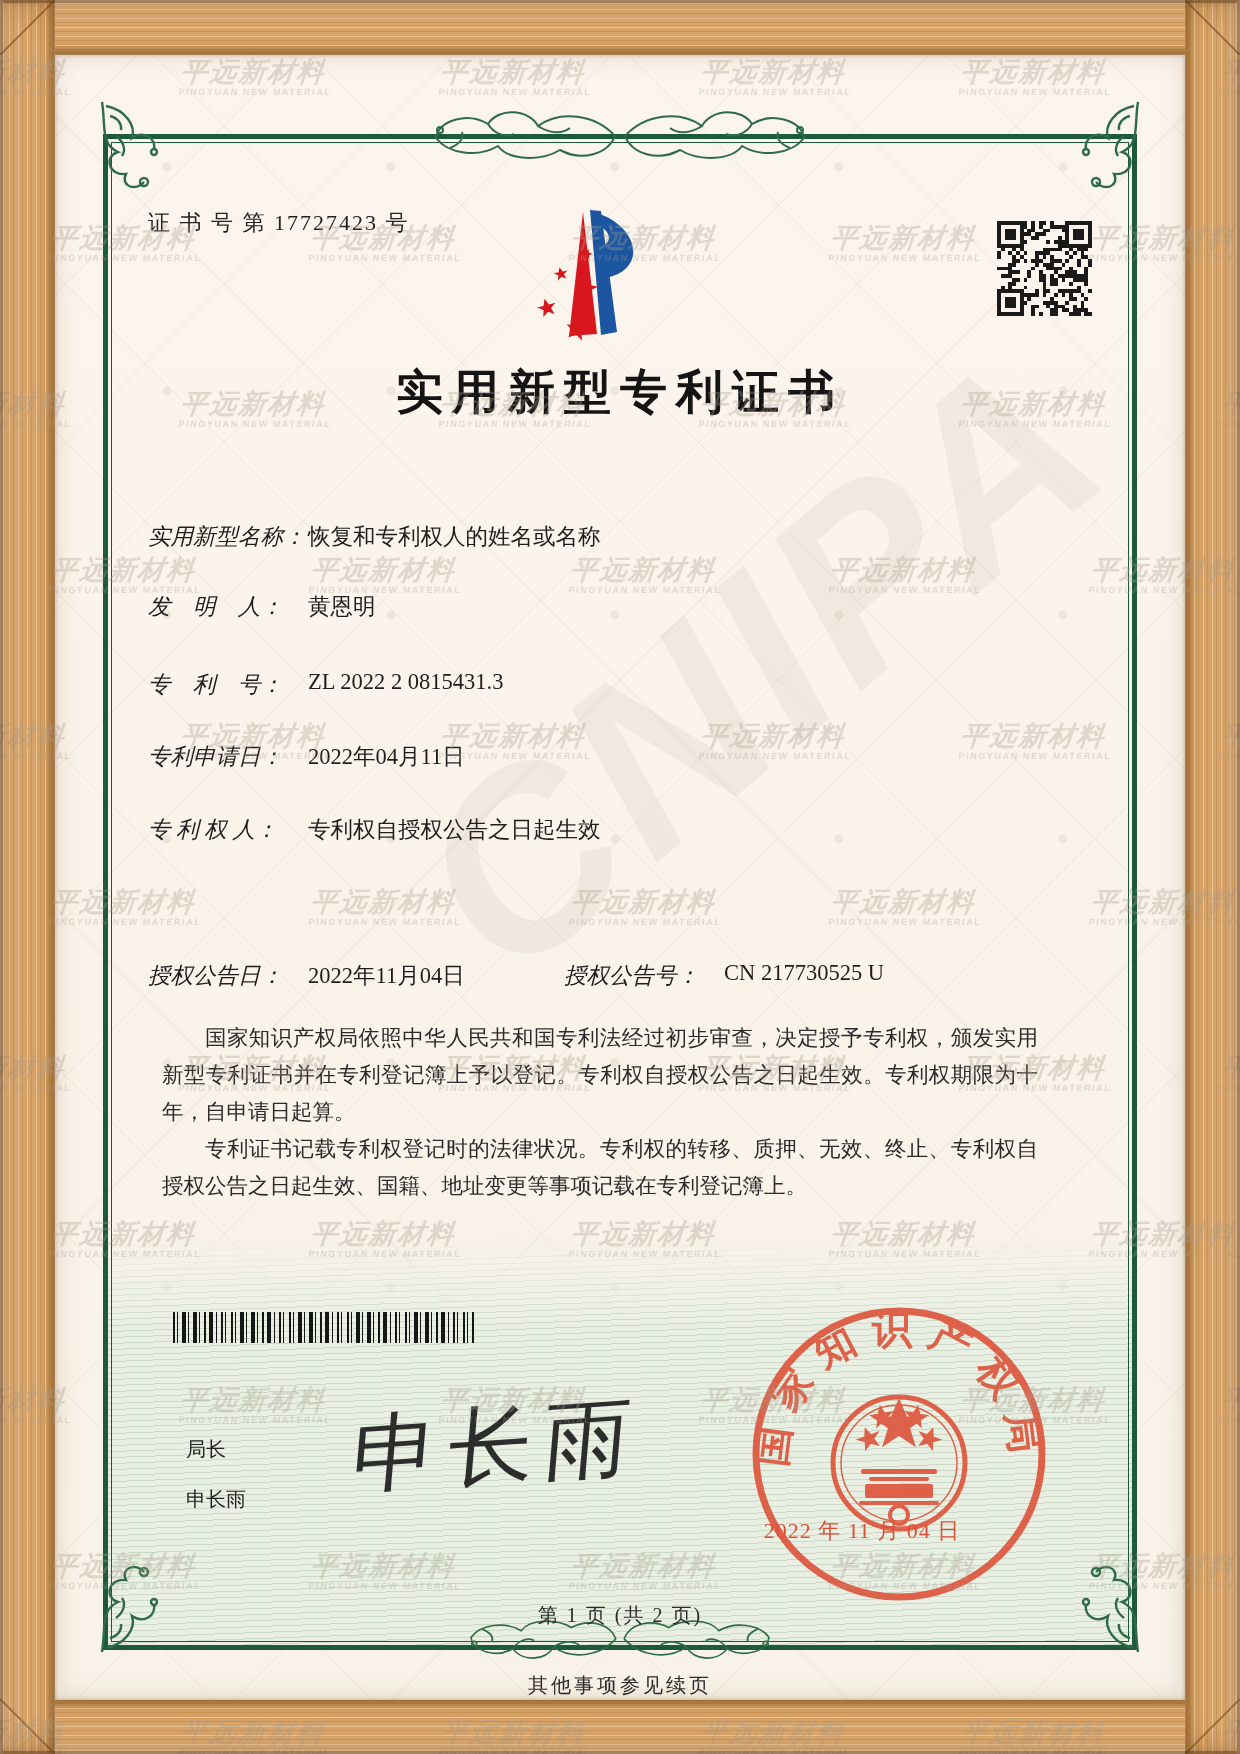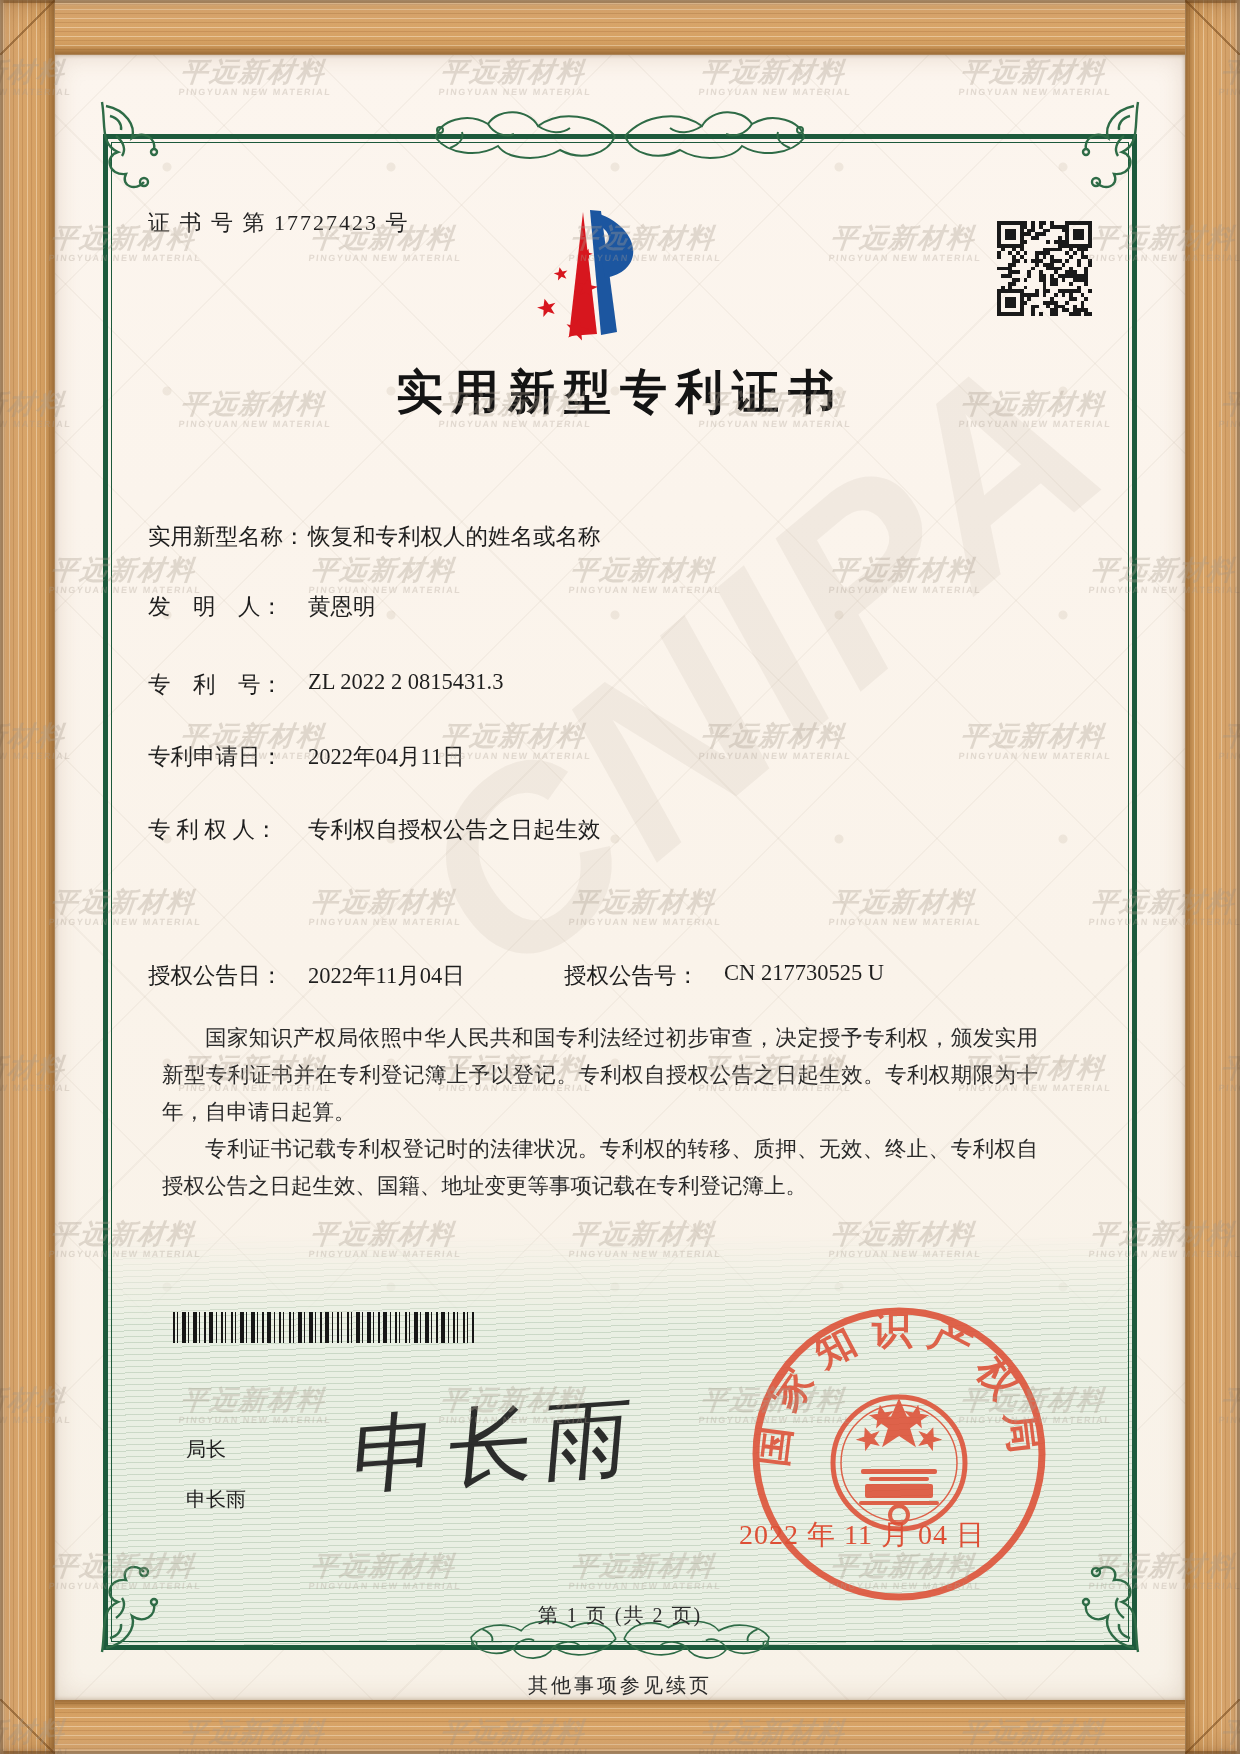--- a/index.html
+++ b/index.html
@@ -56,42 +56,42 @@
   .botcenter{position:absolute;left:450px;bottom:86px;width:340px;height:60px;z-index:2;pointer-events:none;transform:scaleY(-1);}
   
   .content{position:absolute;inset:0;z-index:3;}
   .cert-no{position:absolute;left:148px;top:208px;font-size:22px;letter-spacing:2px;color:#222;}
   .logo{position:absolute;left:487px;top:208px;width:166px;height:140px;}
   .qr{position:absolute;left:997px;top:221px;width:95px;height:95px;}
   .qr svg{width:100%;height:100%;}
   .title{position:absolute;left:0;top:361px;width:100%;text-align:center;font-size:47px;font-weight:bold;
     letter-spacing:9px;color:#141414;}
   .frow{position:absolute;left:148px;font-size:22.5px;color:#1e1e1e;white-space:nowrap;}
-  .flabel{display:inline-block;width:160px;vertical-align:top;}
+  .flabel{display:inline-block;width:160px;vertical-align:top;font-style:italic;}
   .fvalue{display:inline-block;vertical-align:top;}
   .fvalue.wrap{white-space:normal;width:690px;line-height:34px;}
   .fvalue.col1{width:256px;}
   .paras{position:absolute;left:162px;top:1020px;width:876px;font-size:21.5px;line-height:37px;
     text-align:justify;color:#2a2a2a;font-family:Liberation Serif, serif;}
   .paras p{margin:0;text-indent:2em;}
   .barcode{position:absolute;left:173px;top:1312px;width:301px;height:31px;
     background:repeating-linear-gradient(90deg,
       #161616 0 2px,transparent 2px 4px,#161616 4px 5px,transparent 5px 9px,
       #161616 9px 13px,transparent 13px 15px,#161616 15px 16px,transparent 16px 20px,
       #161616 20px 24px,transparent 24px 26px,#161616 26px 27px,transparent 27px 31px,
       #161616 31px 33px,transparent 33px 36px,#161616 36px 40px,transparent 40px 43px,
       #161616 43px 44px,transparent 44px 48px,#161616 48px 50px,transparent 50px 52px,
       #161616 52px 53px,transparent 53px 58px);}
   .director{position:absolute;left:186px;top:1424px;font-size:20px;color:#222;line-height:50px;}
   .autograph{position:absolute;left:352px;top:1386px;width:360px;font-size:86px;color:#1d1d1d;
     transform:rotate(-4deg) skewX(-9deg);letter-spacing:10px;opacity:.92;white-space:nowrap;}
   .seal{position:absolute;left:748px;top:1303px;width:302px;height:302px;z-index:4;opacity:.88;}
   .seal svg{width:100%;height:100%;}
   .seal-date{position:absolute;left:712px;top:1516px;width:300px;text-align:center;z-index:4;
-    font-size:28px;color:var(--seal-red,#dd4f35);letter-spacing:1px;}
+    font-size:22px;color:var(--seal-red,#dd4f35);letter-spacing:1px;}
   .pagenum{position:absolute;left:0;top:1602px;width:100%;text-align:center;font-size:20px;color:#2a2a2a;letter-spacing:2px;}
   .contnote{position:absolute;left:0;top:1672px;width:100%;text-align:center;font-size:20px;color:#2a2a2a;letter-spacing:3px;}
   
   .wm-layer{position:absolute;inset:0;z-index:6;overflow:hidden;pointer-events:none;}
   .wm-tile{position:absolute;width:230px;text-align:left;transform:skewX(-6deg);}
   .wm-tile .l1{display:block;font-size:27px;font-weight:bold;font-style:italic;letter-spacing:2px;
     color:rgba(170,158,145,.34);font-family:"Liberation Sans","DejaVu Sans",sans-serif;line-height:28px;}
   .wm-tile .l2{display:block;font-size:9px;font-weight:bold;letter-spacing:1.6px;
     color:rgba(170,158,145,.32);font-family:"Liberation Sans","DejaVu Sans",sans-serif;line-height:12px;}
 </style>

